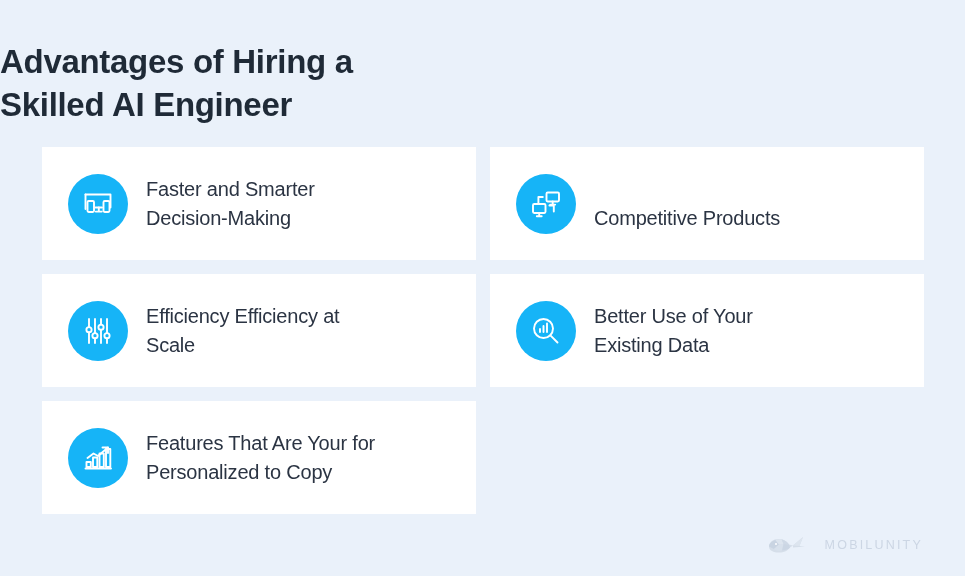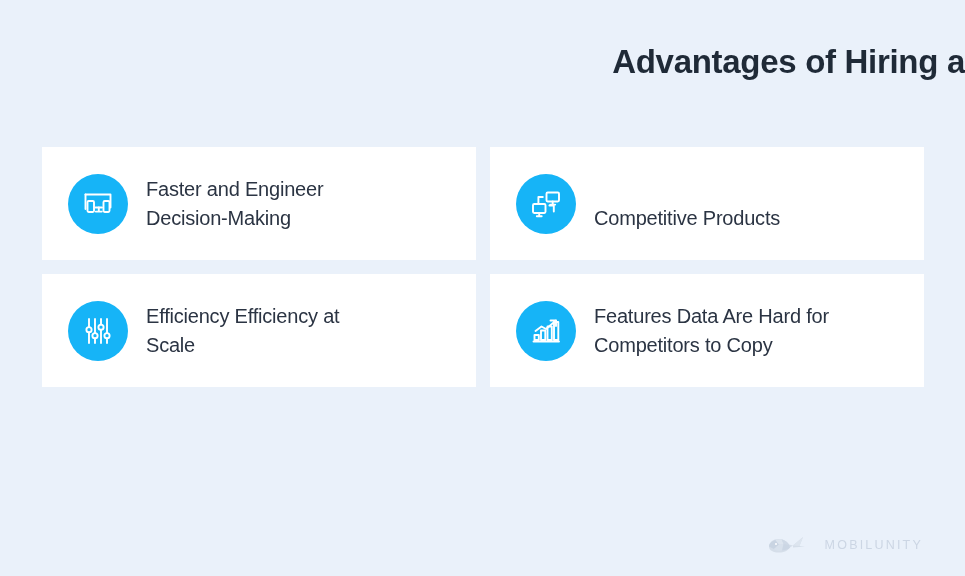--- a/index.html
+++ b/index.html
@@ -22,21 +22,21 @@
     height: 576px;
     background: #eaf1fa;
   }
 
   
   .title {
     position: absolute;
     left: 0;
     top: 40px;
     width: 965px;
-    text-align: right;
+    text-align: left;
     color: #1f2a37;
     font-size: 33px;
     line-height: 43px;
     font-weight: bold;
     letter-spacing: -0.3px;
   }
   .title-line { display: block; }
 
   
   .grid {
@@ -102,38 +102,39 @@
     font-weight: normal;
   }
 </style>
 </head>
 <body>
 
 <div class="page">
 
   <div class="title">
     <span class="title-line">Advantages of Hiring a</span>
+    <span class="title-line">Skilled AI Engineer</span>
   </div>
 
   <div class="grid">
 
     <div class="card">
       <span class="icon-badge">
         <svg viewBox="0 0 34 34" fill="none" stroke="#ffffff" stroke-width="1.9" stroke-linecap="round" stroke-linejoin="round">
           <path d="M4.5 7.5 H29.5 V20.5"></path>
           <path d="M4.5 7.5 V22"></path>
           <rect x="6.5" y="14" width="6.5" height="11" rx="1.2"></rect>
           <rect x="22.5" y="14" width="6" height="11" rx="1.2"></rect>
           <path d="M14.5 20.5 H21"></path>
           <path d="M17.8 20.5 V24"></path>
           <path d="M14.8 24.6 H20.8"></path>
         </svg>
       </span>
       <div class="card-text">
-        <span>Faster and Engineer</span><br>
+        <span>Faster and Smarter</span><br>
         <span>Decision-Making</span>
       </div>
     </div>
 
 
     <div class="card">
       <span class="icon-badge">
         <svg viewBox="0 0 34 34" fill="none" stroke="#ffffff" stroke-width="1.9" stroke-linecap="round" stroke-linejoin="round">
           <rect x="17.5" y="5.5" width="12.5" height="9" rx="1.2"></rect>
           <path d="M23.7 14.5 V17"></path>
@@ -167,36 +168,51 @@
           <path d="M26 24.5 V29"></path>
           <circle cx="26" cy="21.7" r="2.6"></circle>
         </svg>
       </span>
       <div class="card-text">
         <span>Efficiency Efficiency at</span><br>
         <span>Scale</span>
       </div>
     </div>
 
+    <div class="card">
+      <span class="icon-badge">
+        <svg viewBox="0 0 34 34" fill="none" stroke="#ffffff" stroke-width="1.9" stroke-linecap="round" stroke-linejoin="round">
+          <circle cx="14.5" cy="14.5" r="9.5"></circle>
+          <path d="M21.4 21.4 L28.5 28.5"></path>
+          <path d="M11 18 V15"></path>
+          <path d="M14.5 18 V12"></path>
+          <path d="M18 18 V9.5"></path>
+        </svg>
+      </span>
+      <div class="card-text">
+        <span>Better Use of Your</span><br>
+        <span>Existing Data</span>
+      </div>
+    </div>
 
     <div class="card">
       <span class="icon-badge">
         <svg viewBox="0 0 34 34" fill="none" stroke="#ffffff" stroke-width="1.9" stroke-linecap="round" stroke-linejoin="round">
           <path d="M4.5 27.5 H30"></path>
           <rect x="5.5" y="21" width="4.3" height="5"></rect>
           <rect x="12" y="16.5" width="4.3" height="9.5"></rect>
           <rect x="18.5" y="12.5" width="4.3" height="13.5"></rect>
           <rect x="25" y="8" width="4.3" height="18"></rect>
           <path d="M6.5 17 L12.5 12.5 L17 15 L27 6.5"></path>
           <path d="M21.5 6.5 H27 V12"></path>
         </svg>
       </span>
       <div class="card-text">
-        <span>Features Data Are Hard for</span><br>
-        <span>Competitors to Copy</span>
+        <span>Features That Are Your for</span><br>
+        <span>Personalized to Copy</span>
       </div>
     </div>
 
   </div>
 
   <div class="logo">
     <span>
       <svg width="42" height="22" viewBox="0 0 42 22" fill="none">
         <path d="M3 12.5 C3 8 7.5 5 12.5 5 C17.5 5 21 7.5 23 10.5 L27 11.5 L24 13.5 C22 16.5 18 18.5 13 18.5 C7.5 18.5 3 16.5 3 12.5 Z" fill="#d5dee9"></path>
         <path d="M3 12.5 C3 9.5 6 7 9.5 6 L13 10.5 L8 15 Z" fill="#c9d4e2"></path>

